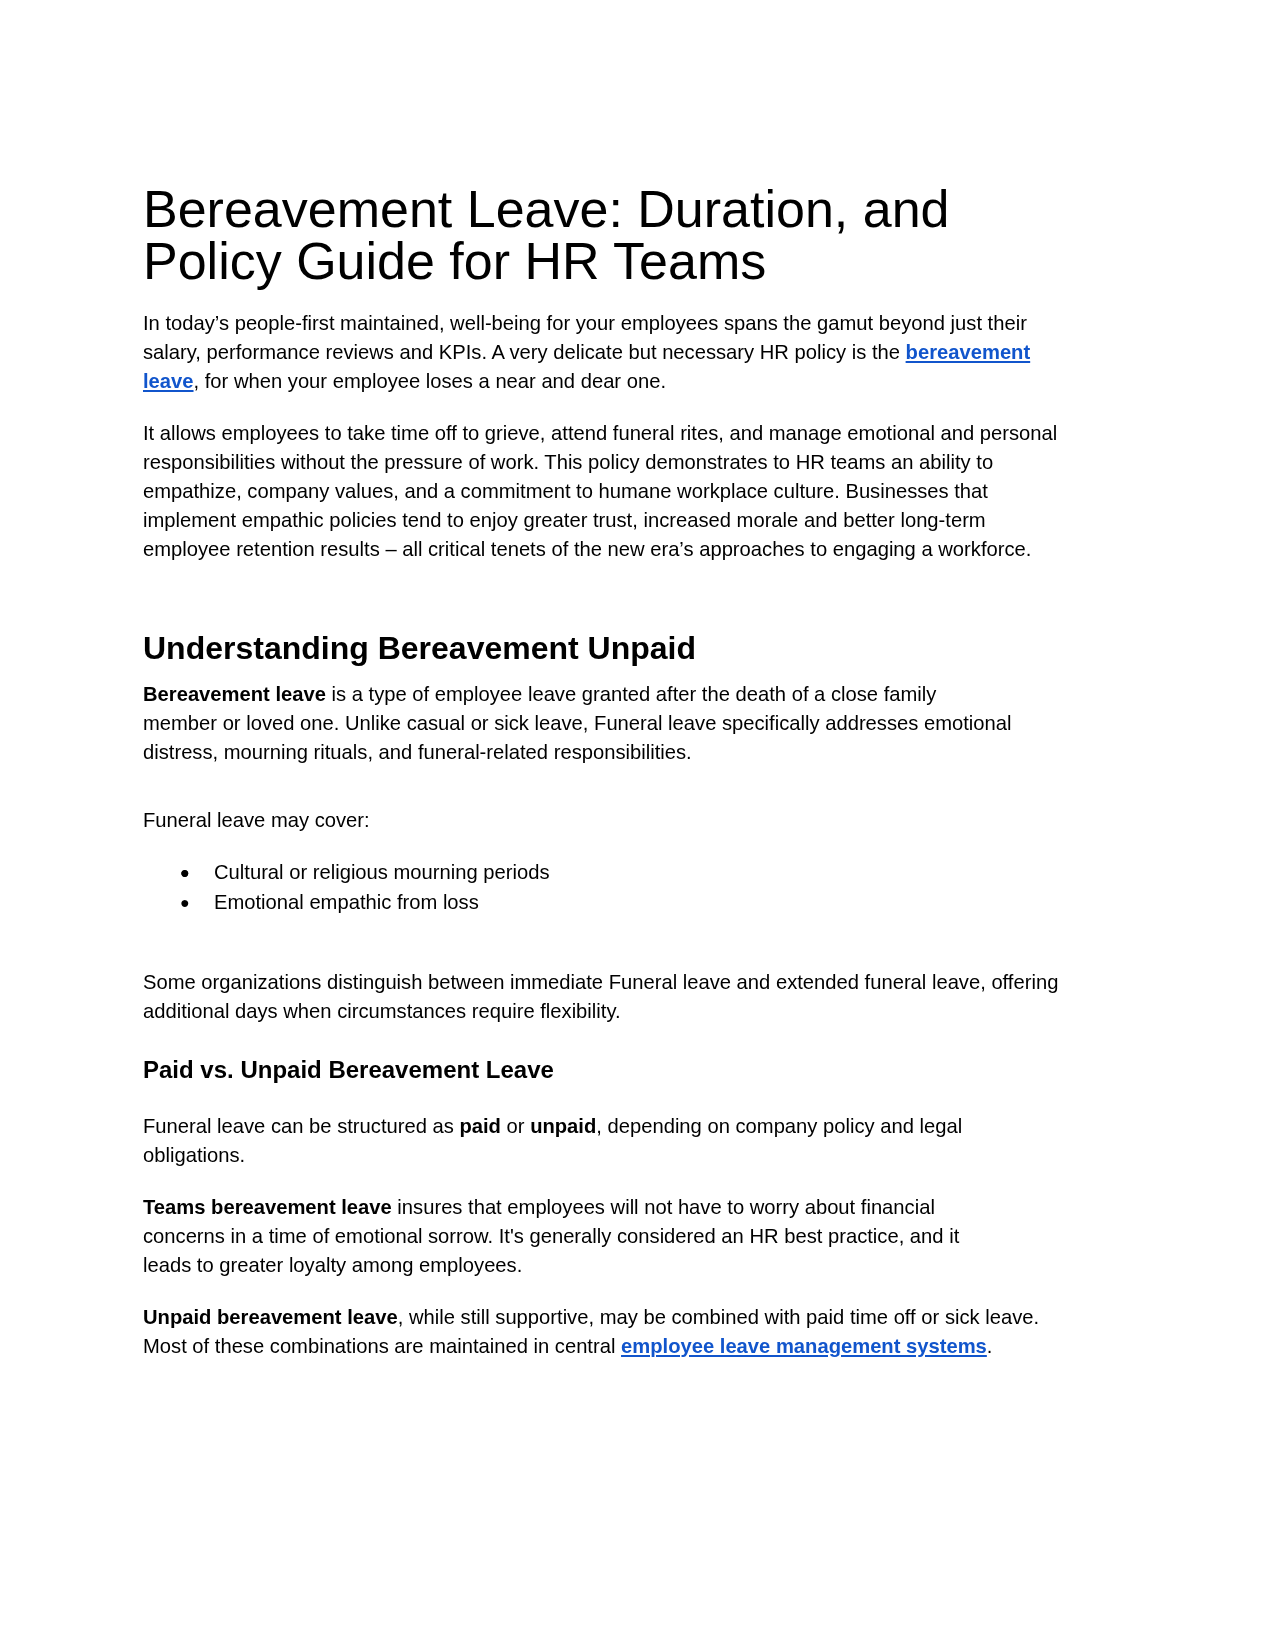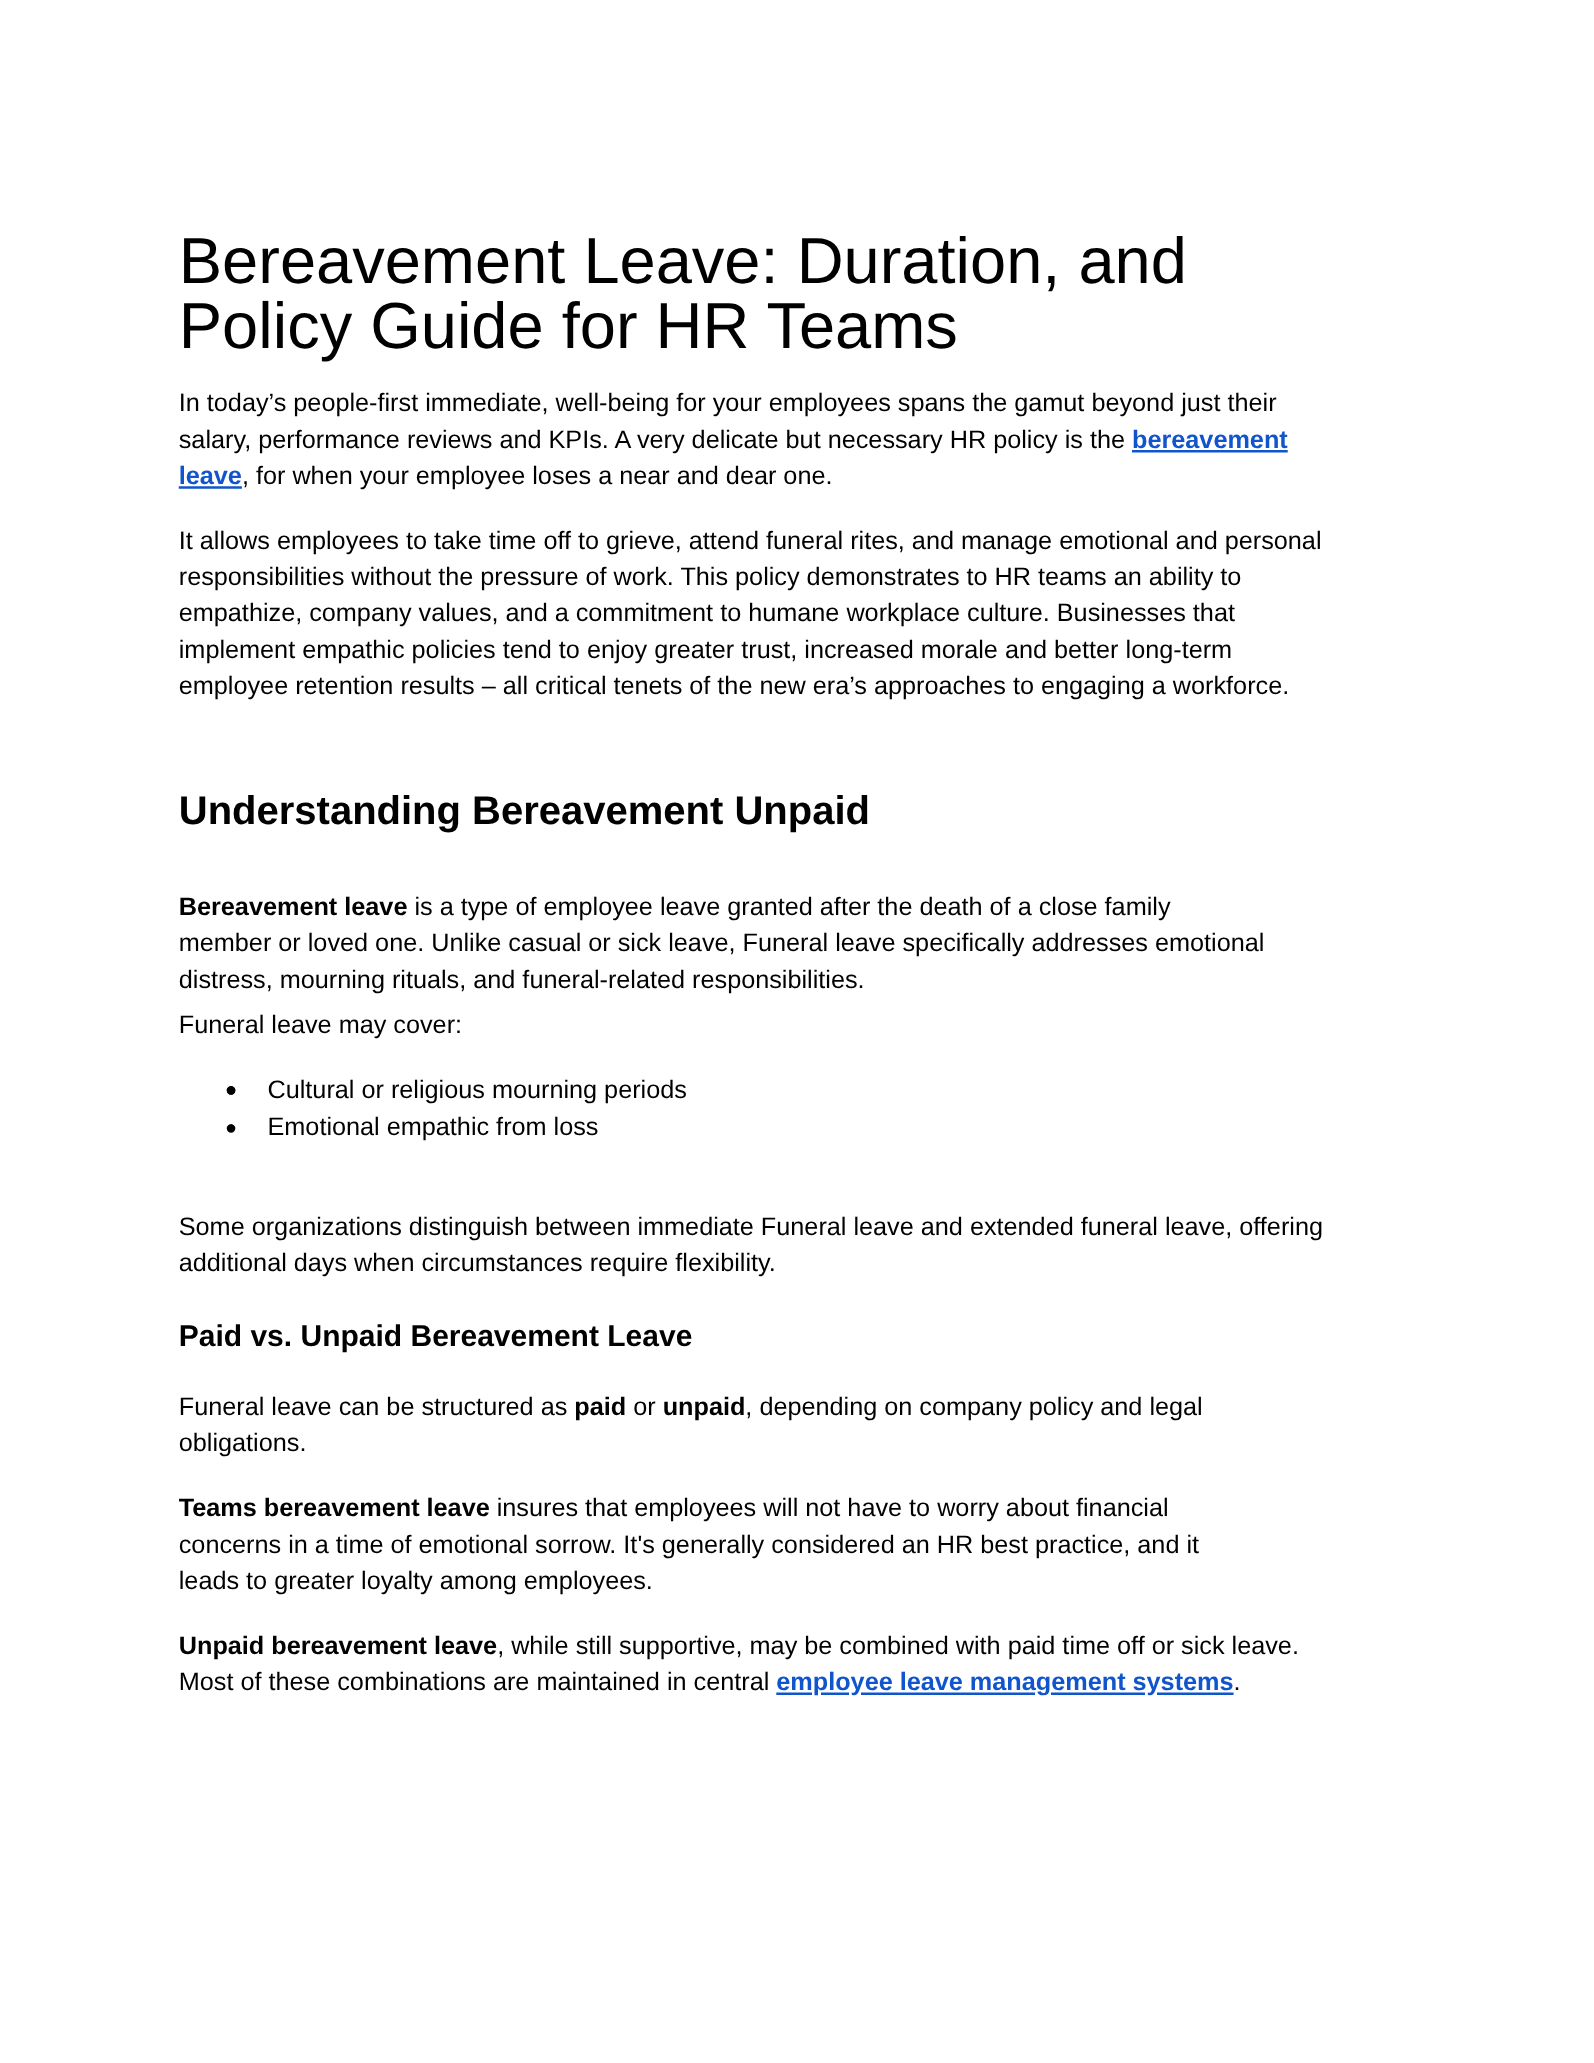--- a/index.html
+++ b/index.html
@@ -36,28 +36,28 @@
   }
 </style>
 </head>
 <body>
 
 <div class="page">
 
   <h1 class="title">Bereavement Leave: Duration, and Policy Guide for HR Teams</h1>
 
   <p class="p" style="top:309px;">
-    <span>In today’s people-first immediate, well-being for your  employees spans the gamut beyond just their salary, performance reviews and KPIs. A very delicate but necessary  HR policy is the </span><a class="link" href="#">bereavement leave</a><span>, for when your employee loses a near and dear one.</span>
+    <span>In today’s people-first maintained, well-being for your  employees spans the gamut beyond just their salary, performance reviews and KPIs. A very delicate but necessary  HR policy is the </span><a class="link" href="#">bereavement leave</a><span>, for when your employee loses a near and dear one.</span>
   </p>
 
   <p class="p" style="top:419px; width:925px;">It allows employees to take time off to grieve, attend funeral rites, and manage emotional and personal responsibilities without the pressure of work. This policy demonstrates to HR teams an ability to empathize, company values, and a commitment to humane  workplace culture. Businesses that implement empathic policies tend to enjoy greater trust, increased morale and better long-term employee retention results – all critical tenets of the  new era’s approaches to engaging a workforce.</p>
 
   <h2 class="h2" style="top:628px;">Understanding Bereavement Unpaid</h2>
 
-  <p class="p" style="top:712px; width:870px;">
+  <p class="p" style="top:680px; width:870px;">
     <b>Bereavement leave</b><span> is a type of employee leave granted after the death of a close family member or loved one. Unlike casual or sick leave, Funeral leave specifically addresses emotional distress, mourning rituals, and funeral-related responsibilities.</span>
   </p>
 
   <p class="p" style="top:806px;">Funeral leave may cover:</p>
 
   <ul class="bullets" style="top:858px;">
     <li><span class="dot">●</span></li>
     <li><span class="dot">●</span><span>Cultural or religious mourning periods</span></li>
     <li><span class="dot">●</span><span>Emotional empathic from loss</span></li>
   </ul>

